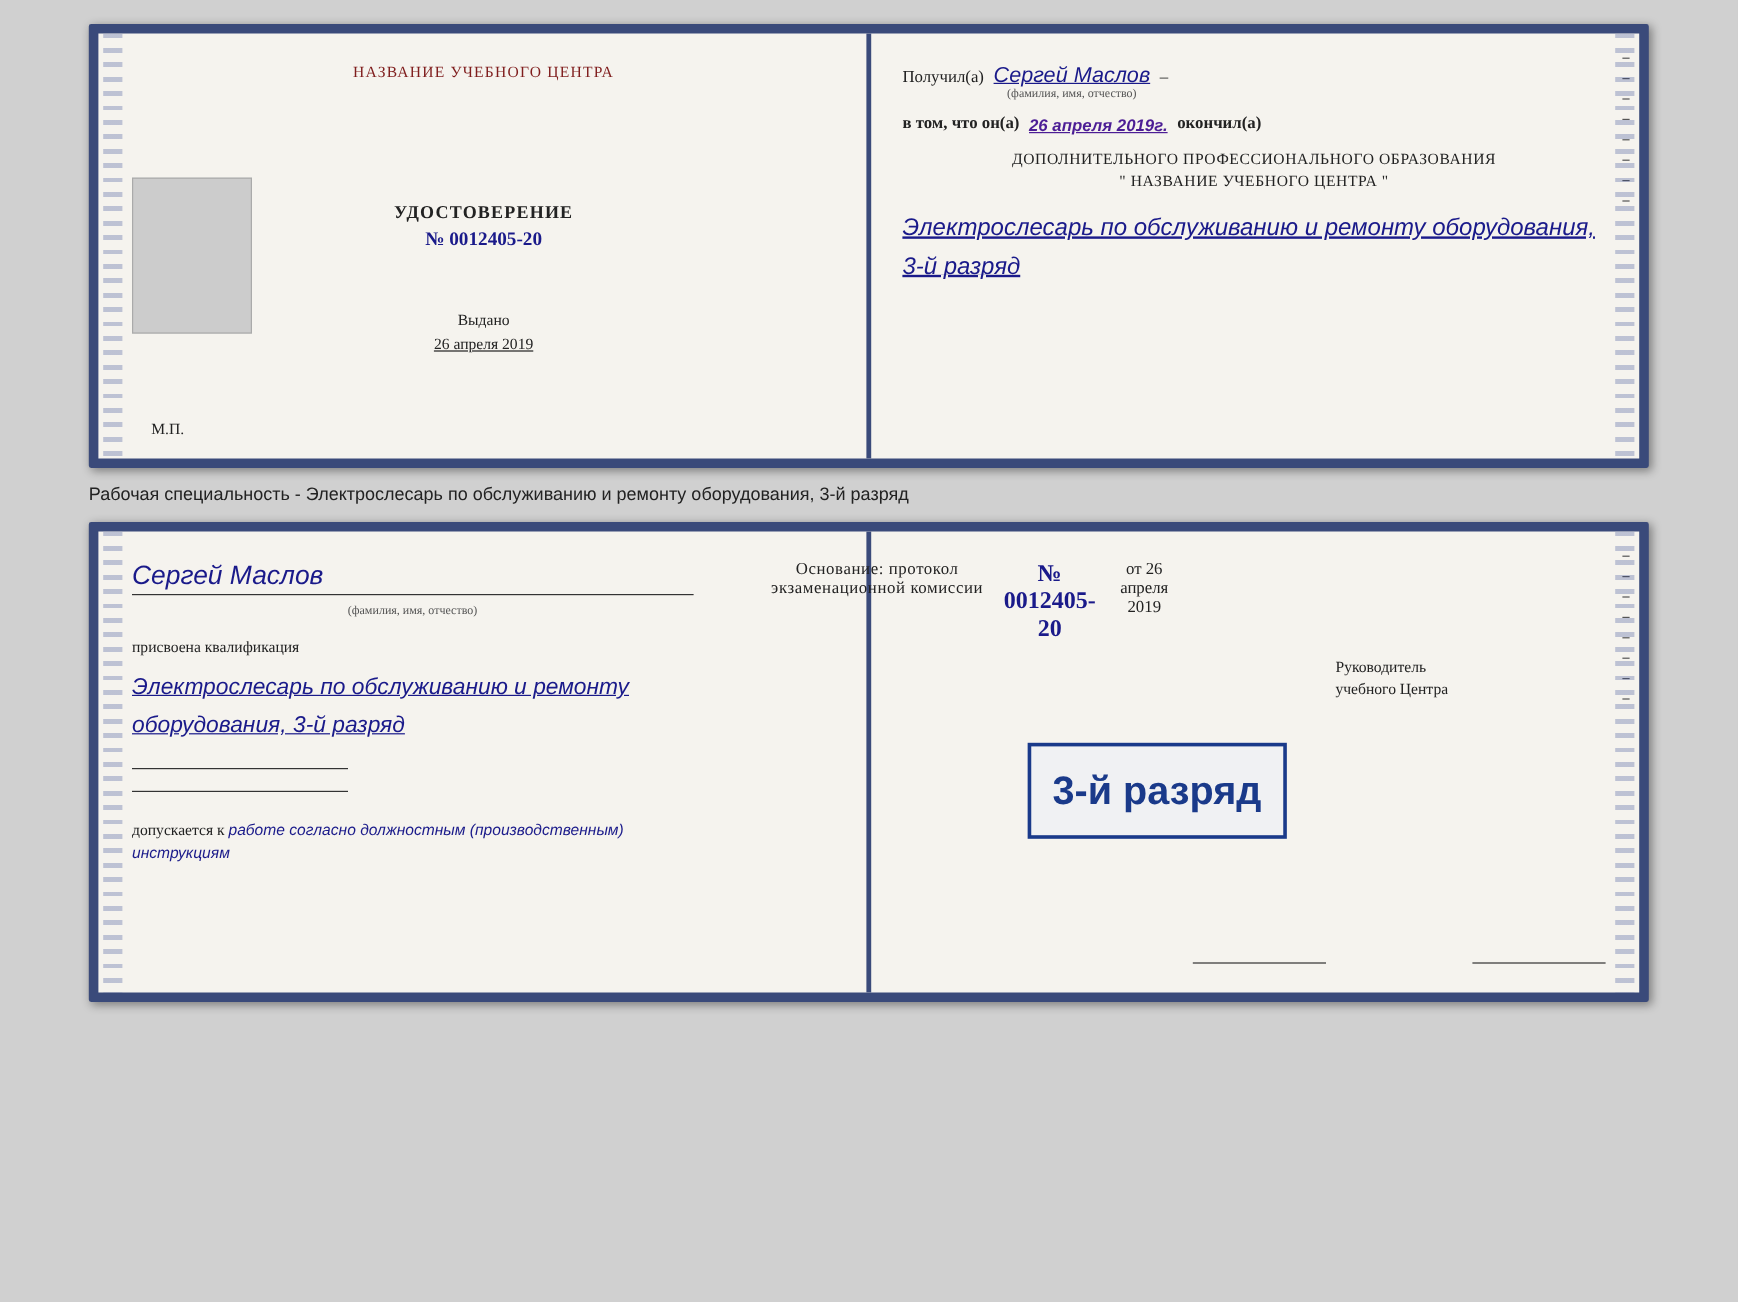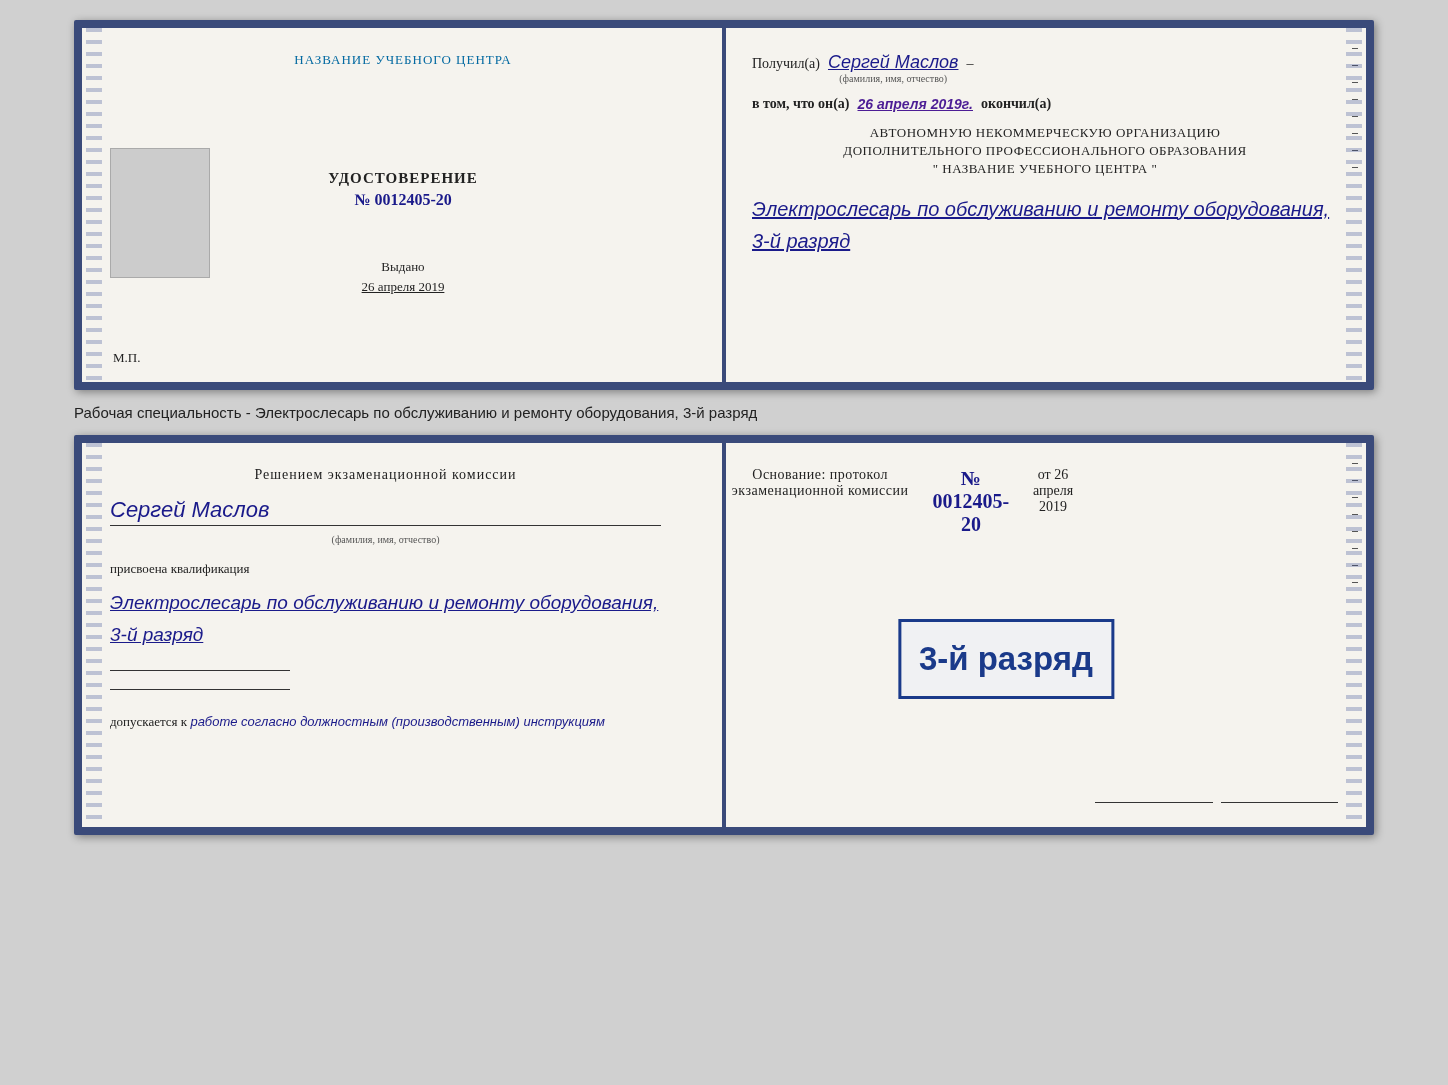--- a/index.html
+++ b/index.html
@@ -64,21 +64,21 @@
       display: flex;
       flex-direction: column;
       gap: 8px;
     }
 
     
     .center-title {
       text-align: center;
       font-size: 13px;
       letter-spacing: 1px;
-      color: #0369a1;
+      color: #7f1d1d;
       margin-bottom: 12px;
       font-weight: normal;
     }
 
     .photo-placeholder {
       width: 100px;
       height: 130px;
       background: #ccc;
       border: 1px solid #aaa;
       position: absolute;
@@ -116,21 +116,21 @@
 
     .issued-date {
       text-decoration: underline;
       font-size: 13px;
       color: #222;
     }
 
     .mp-label {
       position: absolute;
       bottom: 16px;
-      left: 31px;
+      left: 44px;
       font-size: 13px;
       color: #222;
     }
 
     
     .recipient-line {
       display: flex;
       align-items: baseline;
       gap: 8px;
       font-size: 14px;
@@ -463,21 +463,20 @@
         <span style="font-size:14px;">–</span>
       </div>
 
       <div class="date-line">
         <span>в том, что он(а)</span>
         <span class="handwritten-date">26 апреля 2019г.</span>
         <span>окончил(а)</span>
       </div>
 
       <div class="org-block">
-        <div>АВТОНОМНУЮ НЕКОММЕРЧЕСКУЮ ОРГАНИЗАЦИЮ</div>
         <div>ДОПОЛНИТЕЛЬНОГО ПРОФЕССИОНАЛЬНОГО ОБРАЗОВАНИЯ</div>
         <div>"   НАЗВАНИЕ УЧЕБНОГО ЦЕНТРА   "</div>
       </div>
 
       <span class="profession-handwritten">Электрослесарь по обслуживанию и ремонту оборудования, 3-й разряд</span>
 
       <div class="small-dashes">
         <div class="small-dash"></div>
         <div class="small-dash"></div>
         <div class="small-dash"></div>
@@ -491,21 +490,20 @@
 
     <div class="right-edge-decor"></div>
   </div>
 
   <div class="between-text">Рабочая специальность - Электрослесарь по обслуживанию и ремонту оборудования, 3-й разряд</div>
 
   <div class="cert-book-bottom">
     <div class="left-edge-decor"></div>
 
     <div class="bottom-left">
-      <div class="decision-title">Решением экзаменационной комиссии</div>
 
       <div class="name-underline">
         <div class="person-name-handwritten">Сергей Маслов</div>
       </div>
       <div class="sub-label" style="text-align:center;font-size:10px;color:#555;margin-bottom:4px;">(фамилия, имя, отчество)</div>
 
       <div class="assigned-text">присвоена квалификация</div>
 
       <div class="qualification-handwritten">Электрослесарь по обслуживанию и ремонту оборудования, 3-й разряд</div>
 
@@ -533,20 +531,23 @@
         <span>26 апреля 2019</span>
       </div>
 
 
       <div class="sig-line-bottom"></div>
 
       <div class="stamp">
         <div class="stamp-text">3-й разряд</div>
       </div>
 
+      <div class="rukovoditel-text" style="margin-top:80px;">
+        <span>Руководитель учебного Центра</span>
+      </div>
       <div class="sig-line-bottom"></div>
 
       <div class="small-dashes">
         <div class="small-dash"></div>
         <div class="small-dash"></div>
         <div class="small-dash"></div>
         <div class="small-dash"></div>
         <div class="small-dash"></div>
         <div class="small-dash"></div>
         <div class="small-dash"></div>

